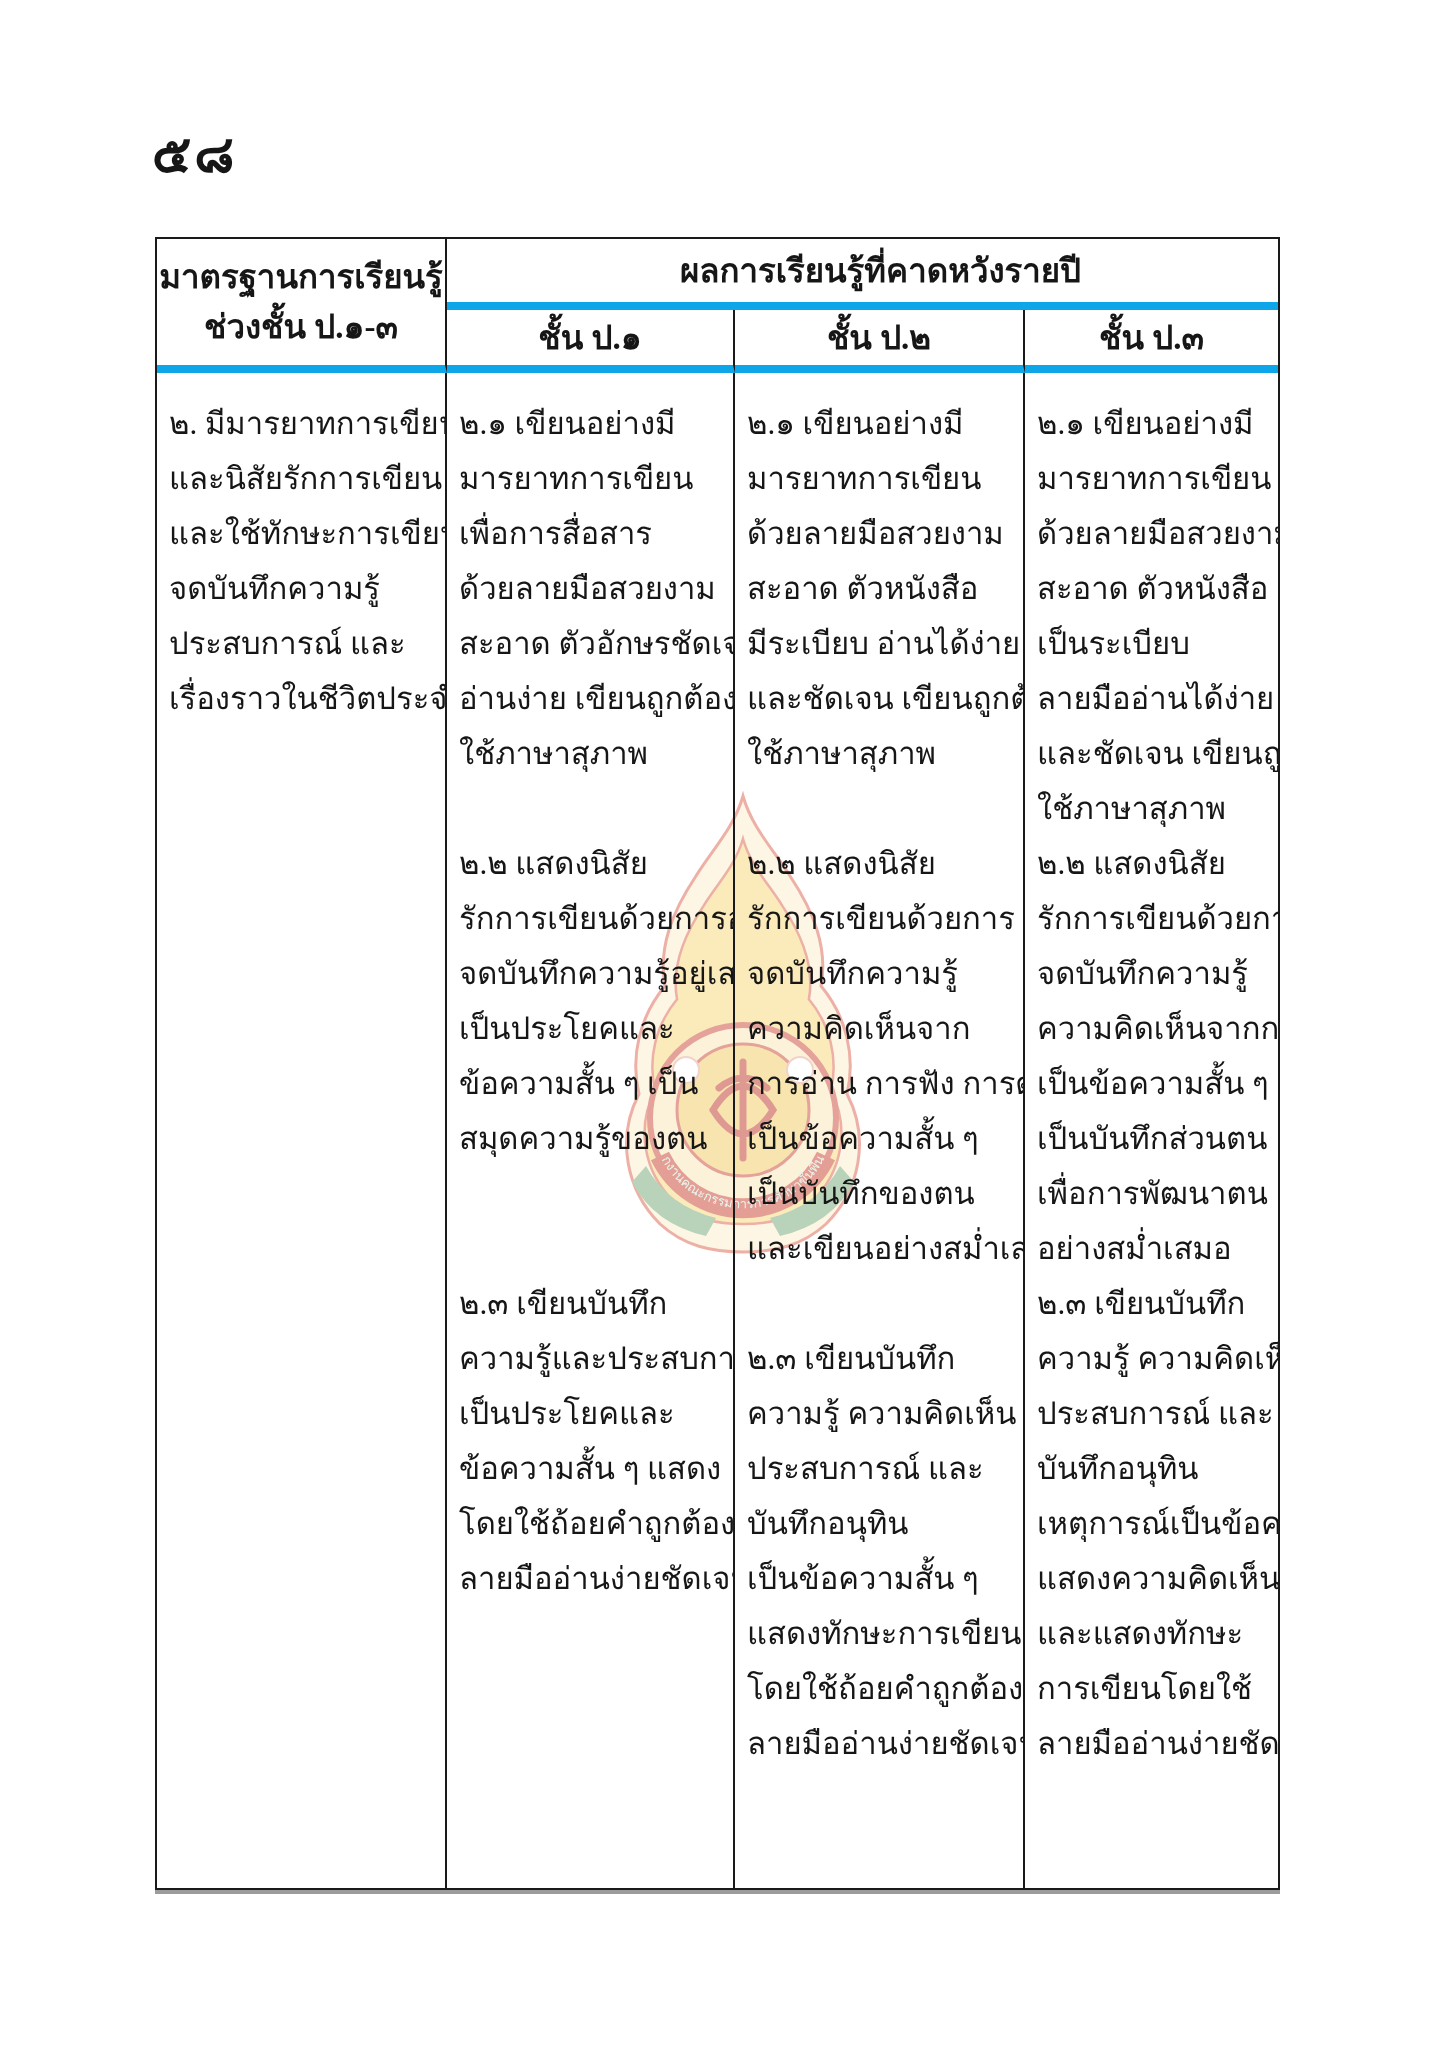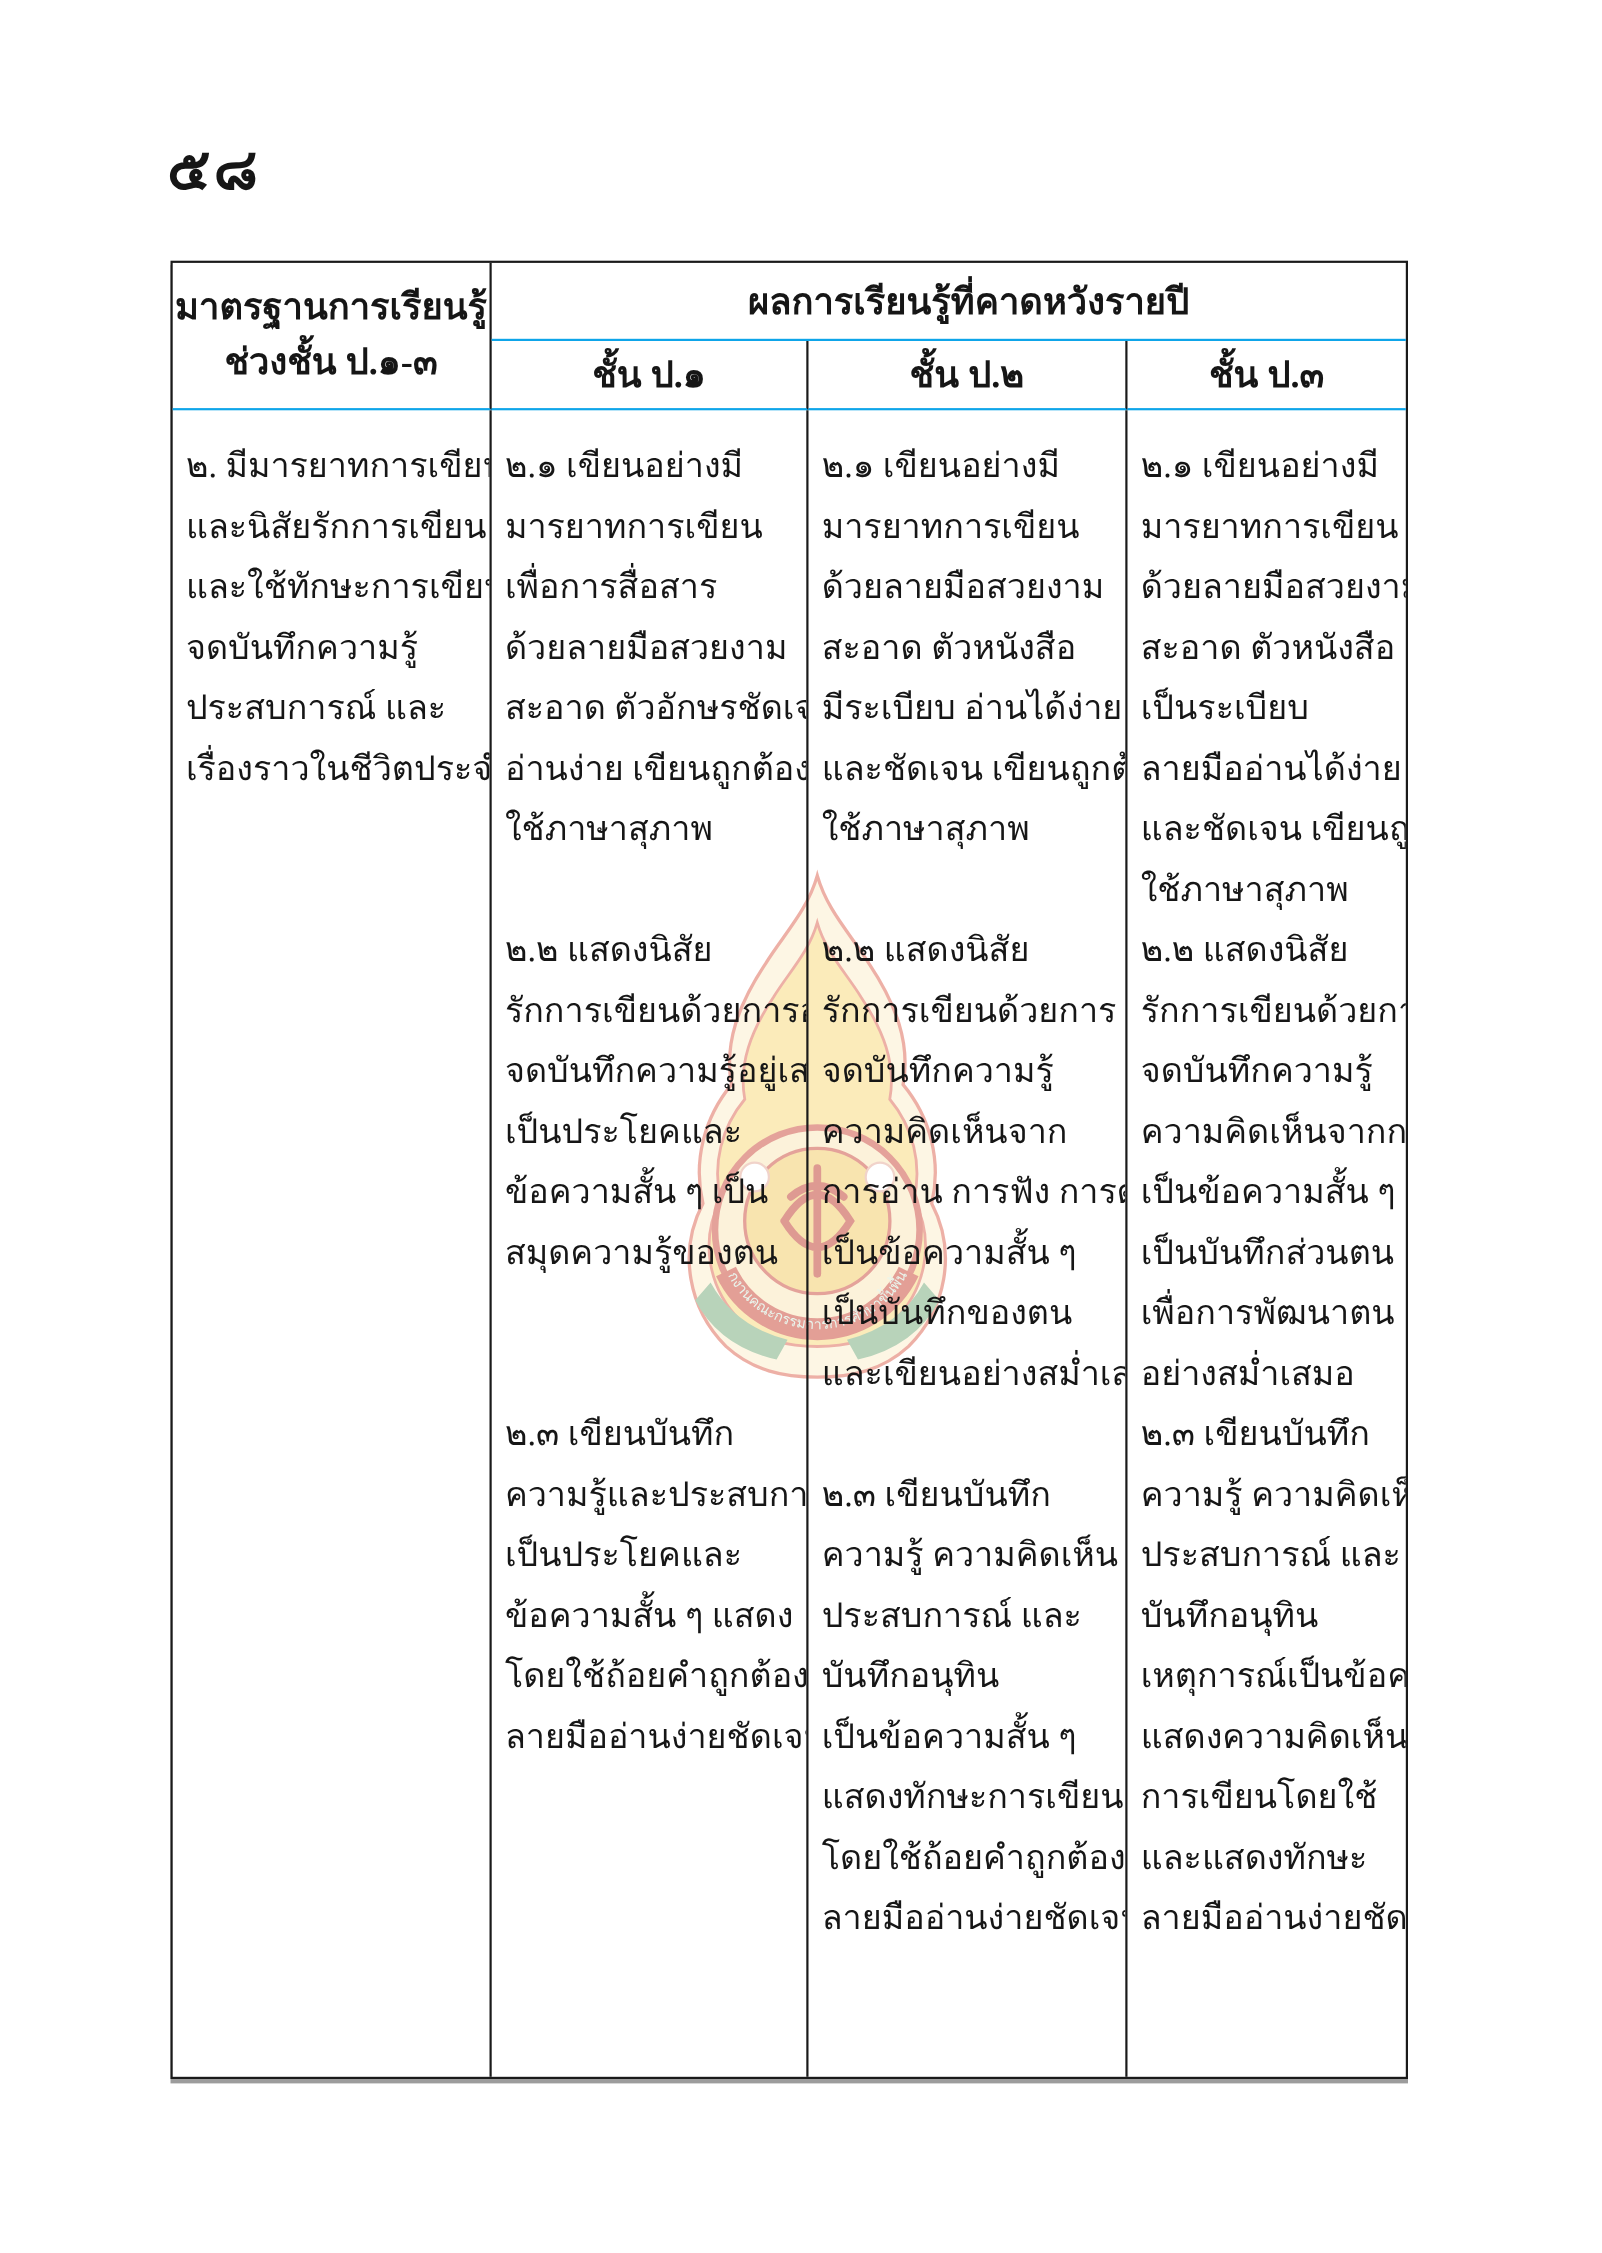--- a/index.html
+++ b/index.html
@@ -22,21 +22,21 @@
     position:absolute;left:155px;top:237px;width:1125px;height:1653px;
     box-sizing:border-box;border:2px solid #1a1a1a;
     box-shadow:0 4px 0 #9c9c9c;
     display:grid;
     grid-template-columns:290px 288px 290px 253px;
     grid-template-rows:71px 63px 1fr;
     z-index:1;background:transparent;
   }
   .cell{box-sizing:border-box;background:transparent;}
   .bR{border-right:2px solid #1a1a1a;}
-  .bB{border-bottom:2px solid #0ea5e9;}
+  .bB{border-bottom:8px solid #0ea5e9;}
   .head{
     font-weight:bold;font-size:33px;
     display:flex;align-items:center;justify-content:center;text-align:center;
   }
   .standard-head{
     grid-column:1;grid-row:1 / span 2;
     flex-direction:column;line-height:50px;
   }
   .outcomes-head{grid-column:2 / span 3;grid-row:1;padding-left:36px;}
   .grade-head{grid-row:2;}
@@ -165,19 +165,19 @@
         <div class="line">เป็นข้อความสั้น ๆ</div>
         <div class="line">เป็นบันทึกส่วนตน</div>
         <div class="line">เพื่อการพัฒนาตน</div>
         <div class="line">อย่างสม่ำเสมอ</div>
         <div class="line">๒.๓  เขียนบันทึก</div>
         <div class="line">ความรู้ ความคิดเห็น</div>
         <div class="line">ประสบการณ์ และ</div>
         <div class="line">บันทึกอนุทิน</div>
         <div class="line">เหตุการณ์เป็นข้อความ</div>
         <div class="line">แสดงความคิดเห็น</div>
+        <div class="line">และแสดงทักษะ</div>
         <div class="line">การเขียนโดยใช้</div>
-        <div class="line">และแสดงทักษะ</div>
         <div class="line">ลายมืออ่านง่ายชัดเจน</div>
       </div>
   </div>
 
 </div>
 
 </body></html>

